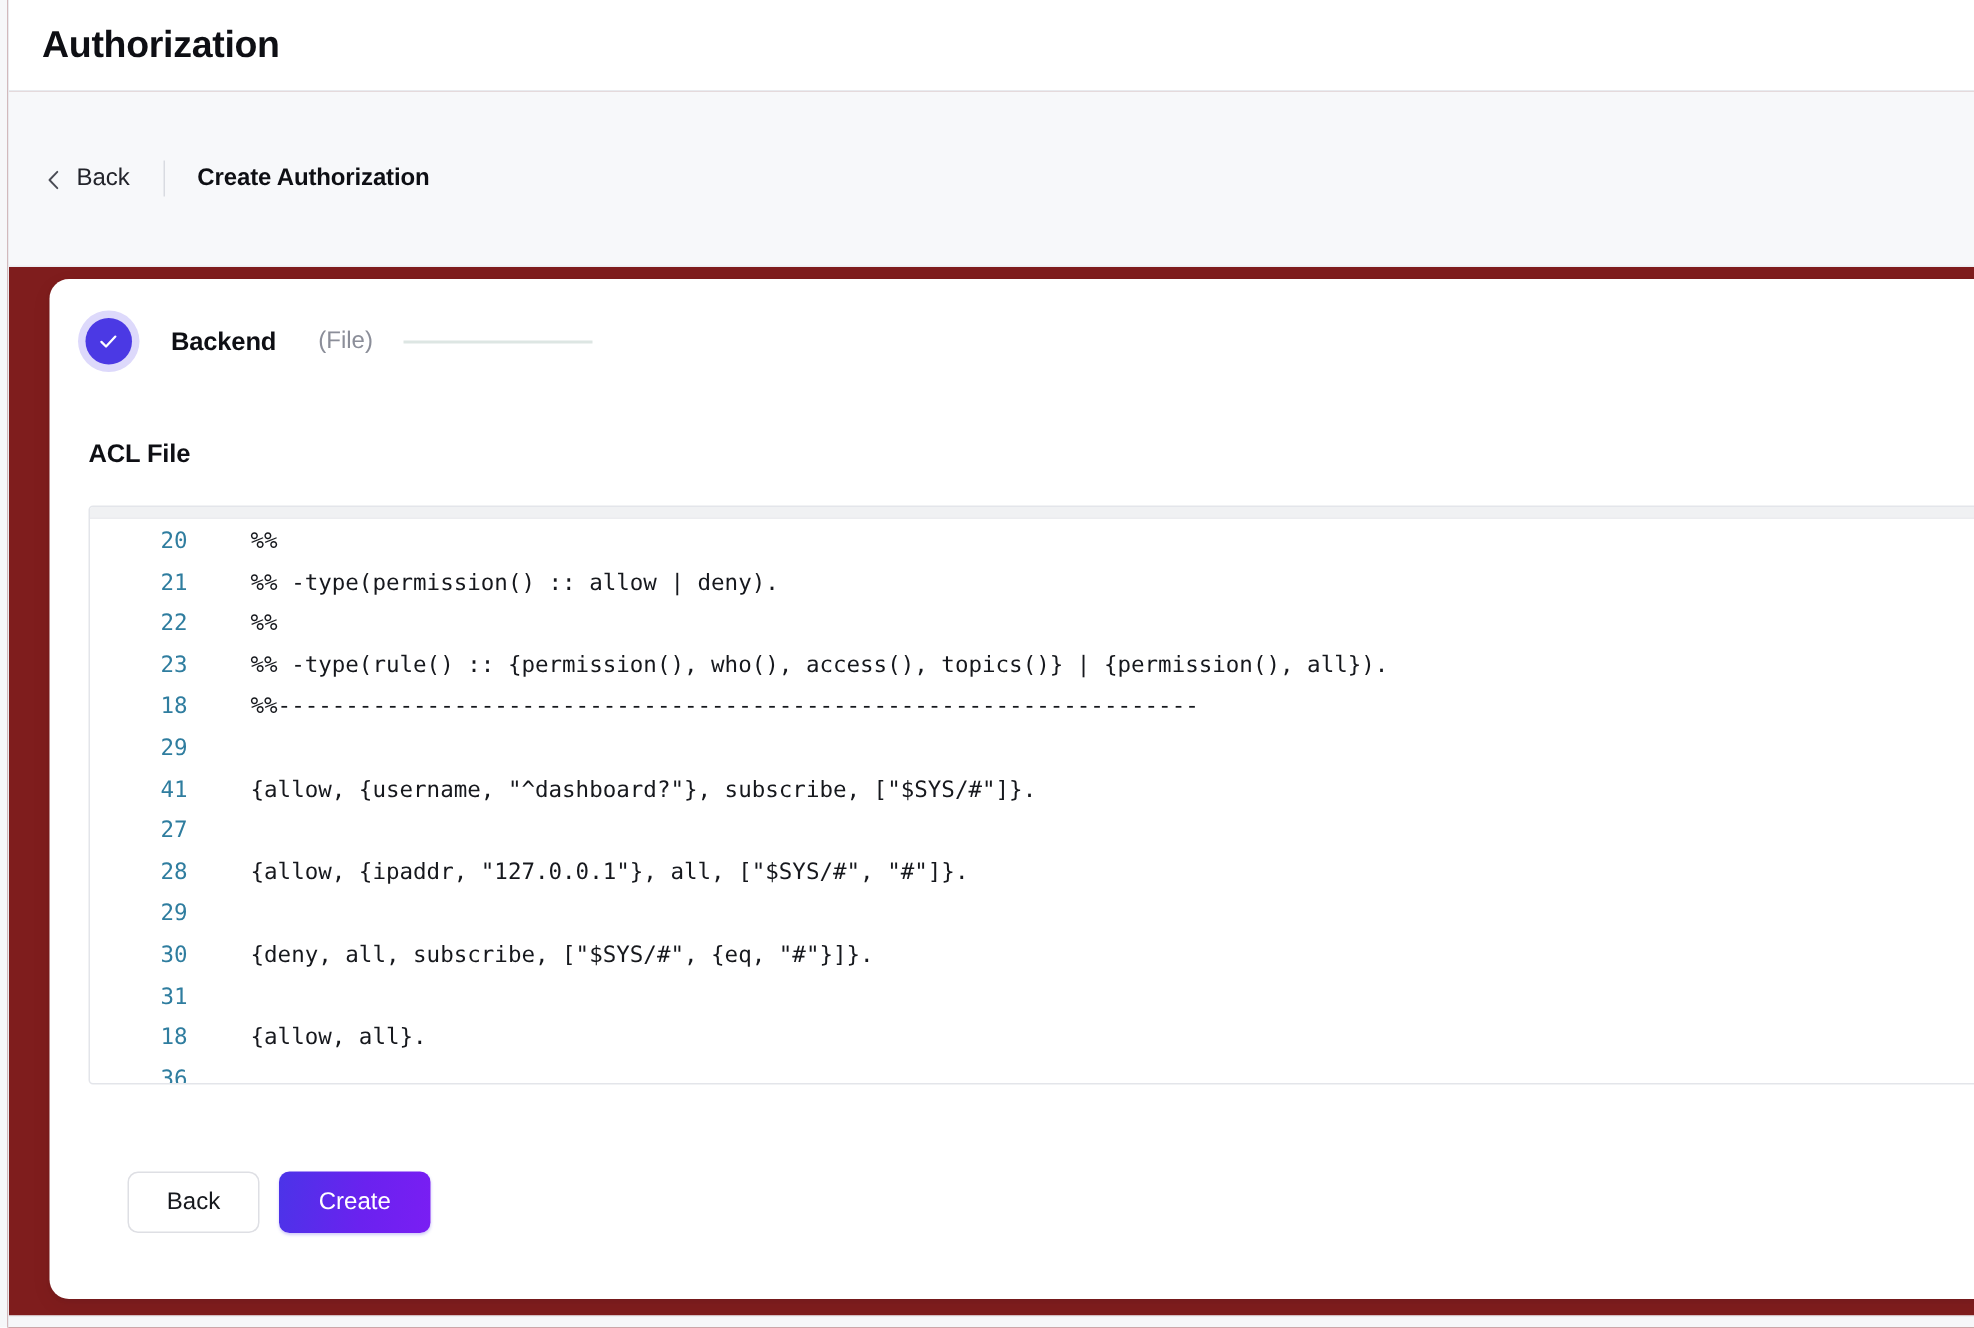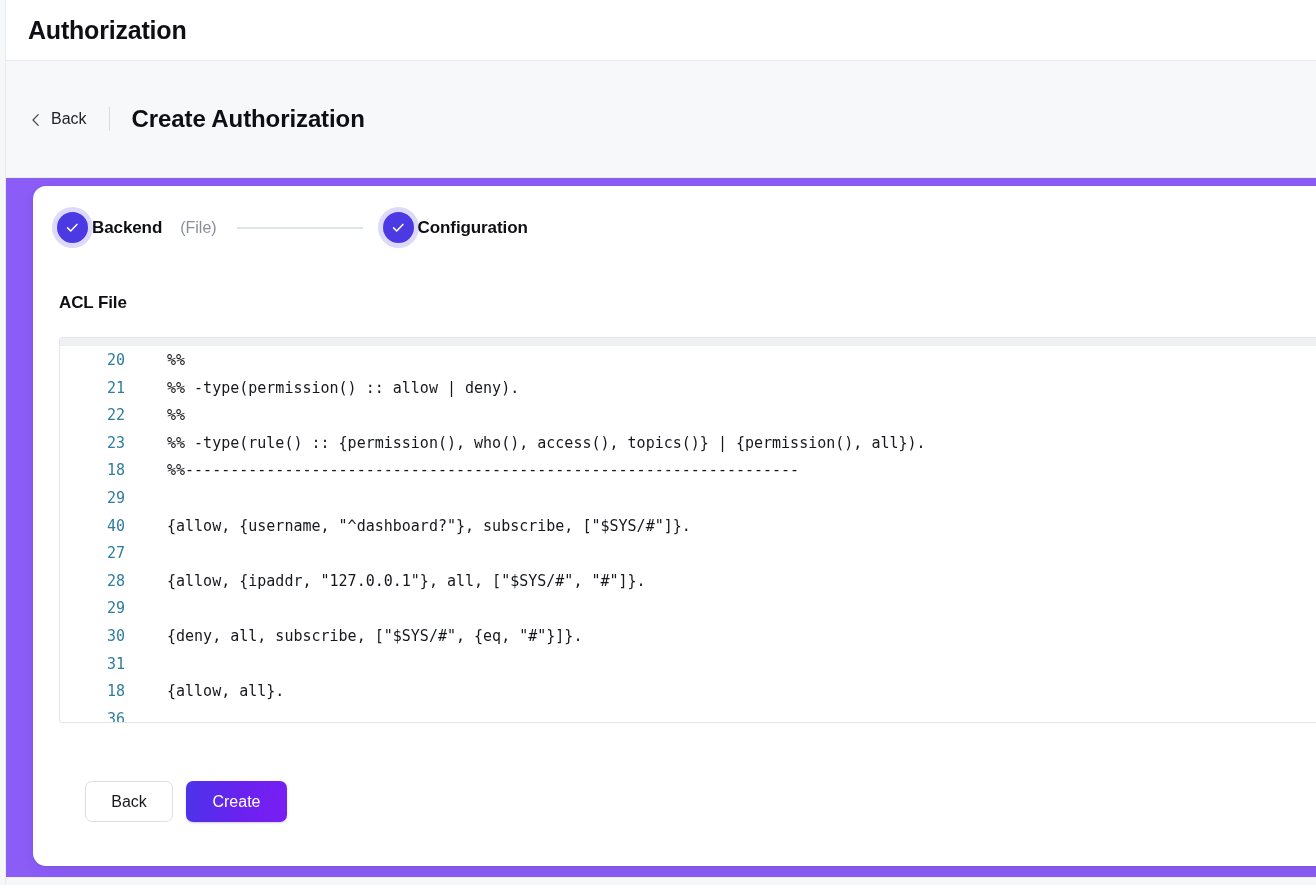--- a/index.html
+++ b/index.html
@@ -17,21 +17,21 @@
     overflow: hidden;
   }
 
   
   .page-frame {
     position: absolute;
     left: 5px;
     top: 0;
     width: 1311px;
     height: 885px;
-    background: #8b5cf6;
+    background: #7f1d1d;
     border-left: 1px solid #e9eaee;
     overflow: hidden;
   }
 
   
   .app-header {
     height: 61px;
     background: #ffffff;
     border-bottom: 1px solid #e8eaee;
     display: flex;
@@ -75,21 +75,21 @@
     color: #23242b;
     font-weight: 400;
   }
   .divider-v {
     width: 1px;
     height: 24px;
     background: #d9dbe1;
     margin: 0 22px 0 22px;
   }
   .crumb-title {
-    font-size: 24px;
+    font-size: 16px;
     font-weight: 700;
     color: #0e0f14;
     letter-spacing: -0.1px;
   }
 
   
   .card {
     position: absolute;
     left: 27px;
     top: 186px;
@@ -103,21 +103,21 @@
 
   
   .stepper {
     display: flex;
     align-items: center;
     padding: 26px 0 0 24px;
   }
   .step {
     display: flex;
     align-items: center;
-    gap: 4px;
+    gap: 26px;
     cursor: pointer;
   }
   .step-dot {
     width: 31px;
     height: 31px;
     border-radius: 50%;
     background: #4b39e4;
     box-shadow: 0 0 0 5px #ddd9fb;
     display: flex;
     align-items: center;
@@ -128,21 +128,21 @@
   .step-label {
     font-size: 17px;
     font-weight: 700;
     color: #0e0f14;
     letter-spacing: -0.1px;
   }
   .step-sub {
     font-size: 16px;
     font-weight: 400;
     color: #8b8e99;
-    margin-left: 14px;
+    margin-left: 2px;
   }
   .step-connector {
     width: 126px;
     height: 2px;
     background: #dde6e3;
     margin: 0 20px;
     flex: none;
   }
 
   
@@ -273,37 +273,29 @@
           <svg width="17" height="17" viewBox="0 0 17 17" fill="none" xmlns="http://www.w3.org/2000/svg">
             <path d="M3.6 8.9l3.1 3.1 6.2-6.6" stroke="#ffffff" stroke-width="1.5" stroke-linecap="round" stroke-linejoin="round"></path>
           </svg>
         </span>
         <span class="step-label">Backend</span>
         <span class="step-sub">(File)</span>
       </div>
 
       <div class="step-connector"></div>
 
-      <div class="step">
-        <span class="step-dot">
-          <svg width="17" height="17" viewBox="0 0 17 17" fill="none" xmlns="http://www.w3.org/2000/svg">
-            <path d="M3.6 8.9l3.1 3.1 6.2-6.6" stroke="#ffffff" stroke-width="1.5" stroke-linecap="round" stroke-linejoin="round"></path>
-          </svg>
-        </span>
-        <span class="step-label">Configuration</span>
-      </div>
 
     </div>
 
     <div class="section-label">ACL File</div>
 
     <div class="editor-wrap">
       <div class="editor-scroll-track"></div>
       <div class="code-area">
-        <div class="gutter" id="gutter"><div>20</div><div>21</div><div>22</div><div>23</div><div>18</div><div>29</div><div>40</div><div>27</div><div>28</div><div>29</div><div>30</div><div>31</div><div>18</div><div>36</div></div>
+        <div class="gutter" id="gutter"><div>20</div><div>21</div><div>22</div><div>23</div><div>18</div><div>29</div><div>41</div><div>27</div><div>28</div><div>29</div><div>30</div><div>31</div><div>18</div><div>36</div></div>
         <div class="code-lines" id="codelines"><div>%%</div><div>%% -type(permission() :: allow | deny).</div><div>%%</div><div>%% -type(rule() :: {permission(), who(), access(), topics()} | {permission(), all}).</div><div>%%--------------------------------------------------------------------</div><div></div><div>{allow, {username, "^dashboard?"}, subscribe, ["$SYS/#"]}.</div><div></div><div>{allow, {ipaddr, "127.0.0.1"}, all, ["$SYS/#", "#"]}.</div><div></div><div>{deny, all, subscribe, ["$SYS/#", {eq, "#"}]}.</div><div></div><div>{allow, all}.</div><div></div></div>
       </div>
     </div>
 
     <div class="card-footer">
       <button class="btn btn-secondary">Back</button>
       <button class="btn btn-primary">Create</button>
     </div>
 
   </div>

